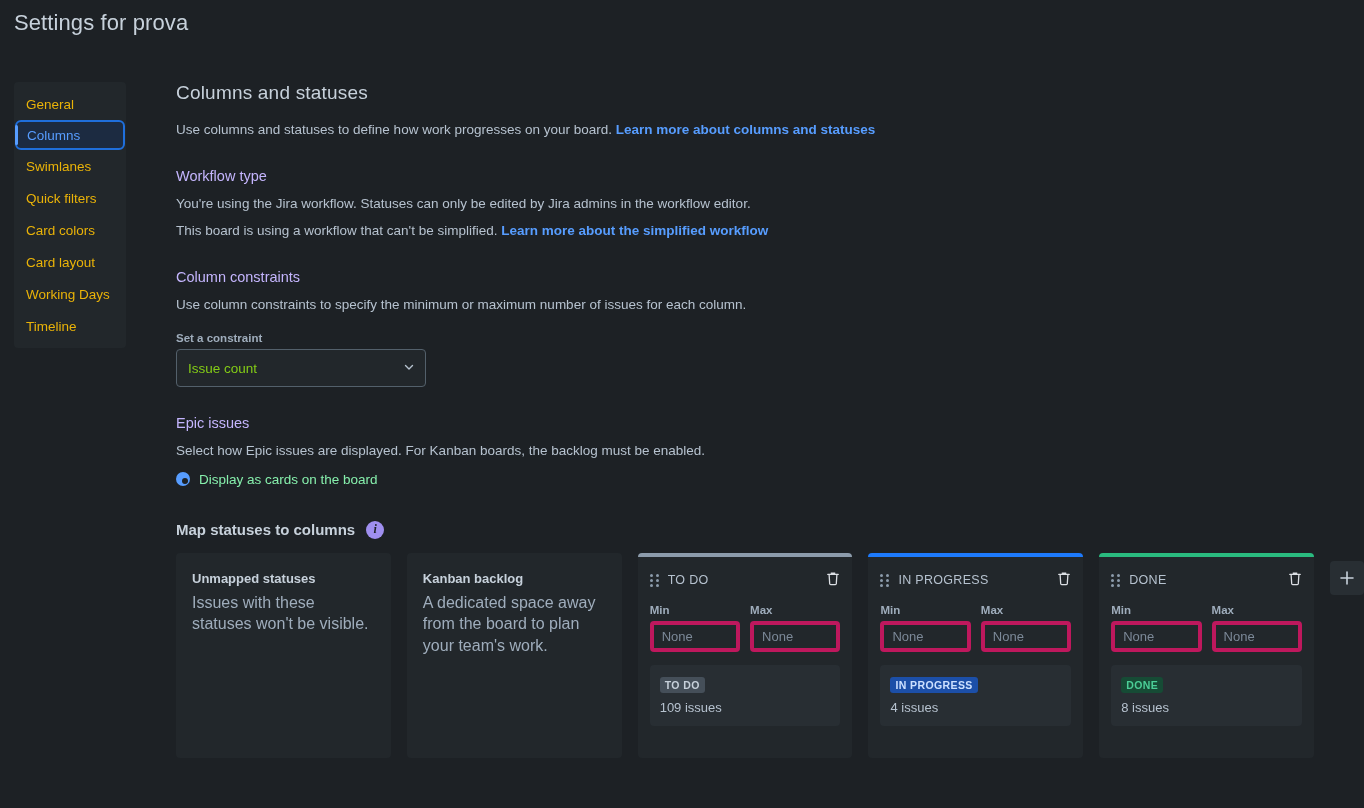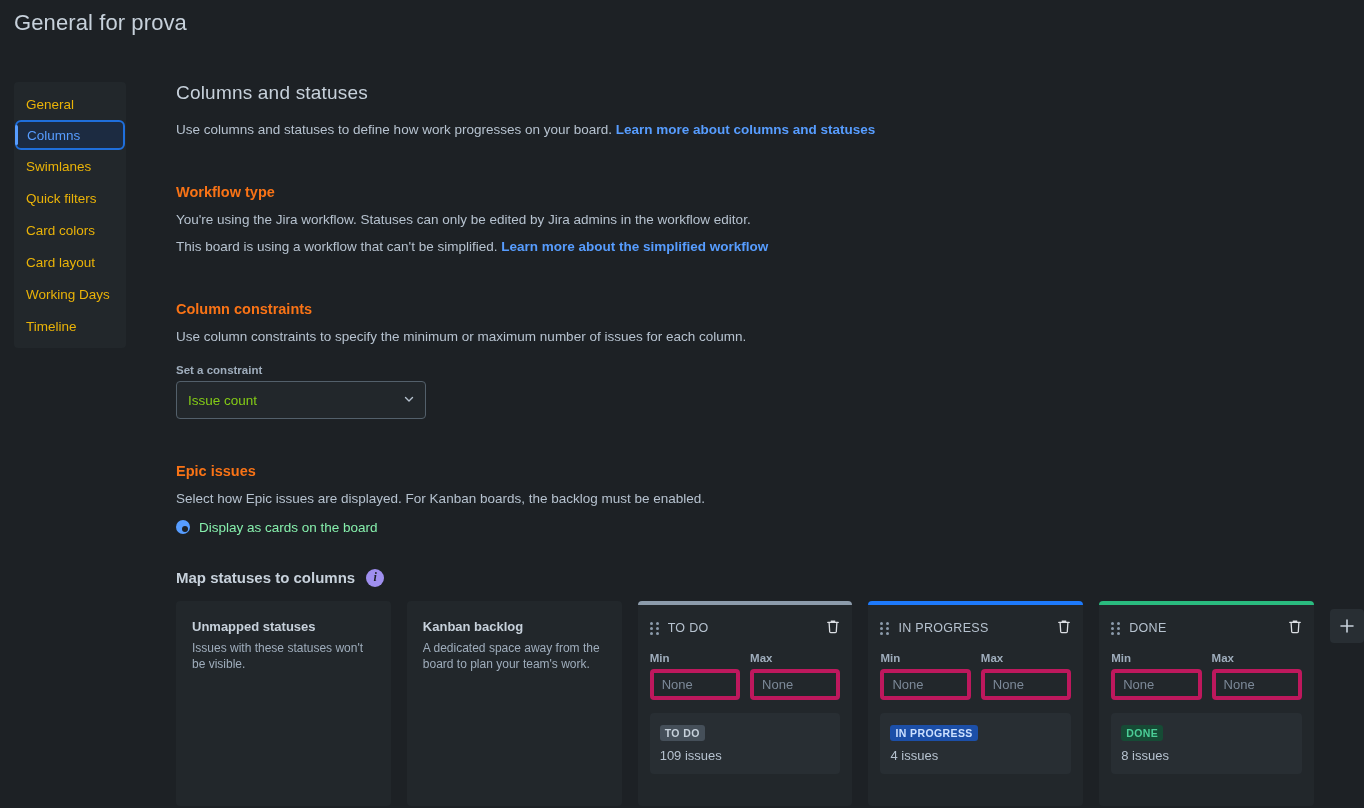--- a/index.html
+++ b/index.html
@@ -57,22 +57,22 @@
     border-radius: 2px;
   }
 
   
   .main { margin-left: 50px; width: 1188px; }
   h2.sec {
     font-size: 19px; font-weight: 500; color: #c7d1db;
     margin-bottom: 16px; letter-spacing: .2px;
   }
   h3.sub {
-    font-size: 14.5px; font-weight: 700; color: #f97316;
-    margin: 44px 0 10px;
+    font-size: 14.5px; font-weight: 400; color: #c4b5fd;
+    margin: 28px 0 10px;
   }
   p.body { font-size: 13.5px; color: #b6c2cf; line-height: 1.45; margin-bottom: 8px; }
   a.link { color: #579dff; text-decoration: none; font-weight: 700; }
 
   .field-label {
     font-size: 11.5px; font-weight: 700; color: #9fadbc;
     margin: 18px 0 5px;
   }
   .select-wrap {
     position: relative; width: 250px;
@@ -121,21 +121,21 @@
   }
 
   
   .cols { display: flex; align-items: flex-start; gap: 16px; }
   .static-col {
     width: 216px; min-height: 205px;
     background: #22272b; border-radius: 4px;
     padding: 18px 16px;
   }
   .static-col .t { font-size: 13px; font-weight: 700; color: #c7d1db; margin-bottom: 6px; }
-  .static-col .d { font-size: 12px; color: #9fadbc; line-height: 1.35; }
+  .static-col .d { font-size: 16px; color: #9fadbc; line-height: 1.35; }
 
   .col {
     width: 216px; min-height: 205px;
     background: #22272b; border-radius: 4px;
     border-top: 4px solid #8c9bab;
     padding: 14px 12px 12px;
   }
   .col.blue { border-top-color: #1d7afc; }
   .col.green { border-top-color: #2abb7f; }
 
@@ -180,21 +180,21 @@
   .add-col {
     width: 34px; height: 34px; border-radius: 4px;
     background: #282e33;
     display: flex; align-items: center; justify-content: center;
     cursor: pointer; margin-top: 8px; flex: 0 0 auto;
   }
 </style>
 </head>
 <body>
 
-<div class="page-title">General for prova</div>
+<div class="page-title">Settings for prova</div>
 
 <div class="layout">
 
   <nav class="sidebar" id="sidebar">
       <div class="side-item">
         <span>General</span>
       </div>
       <div class="side-item active">
         <span>Columns</span>
       </div>

